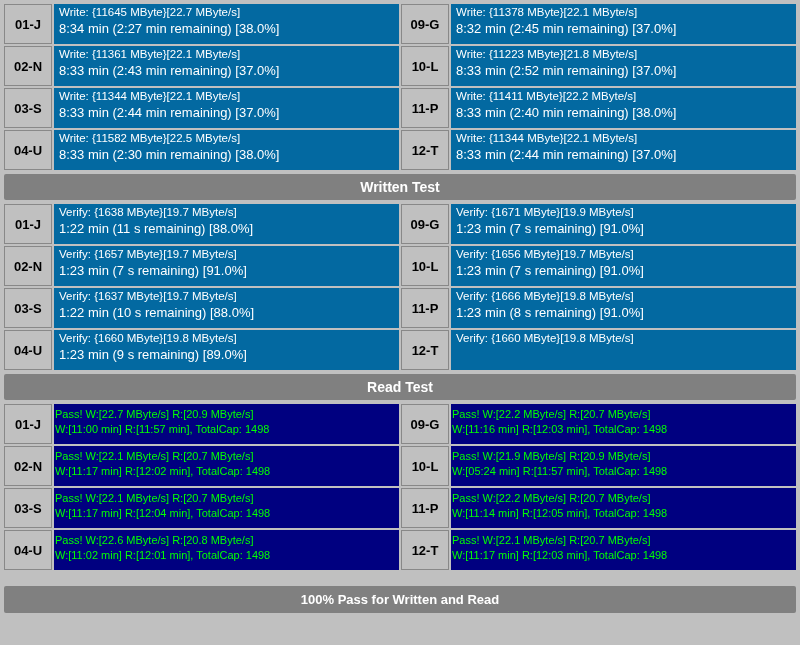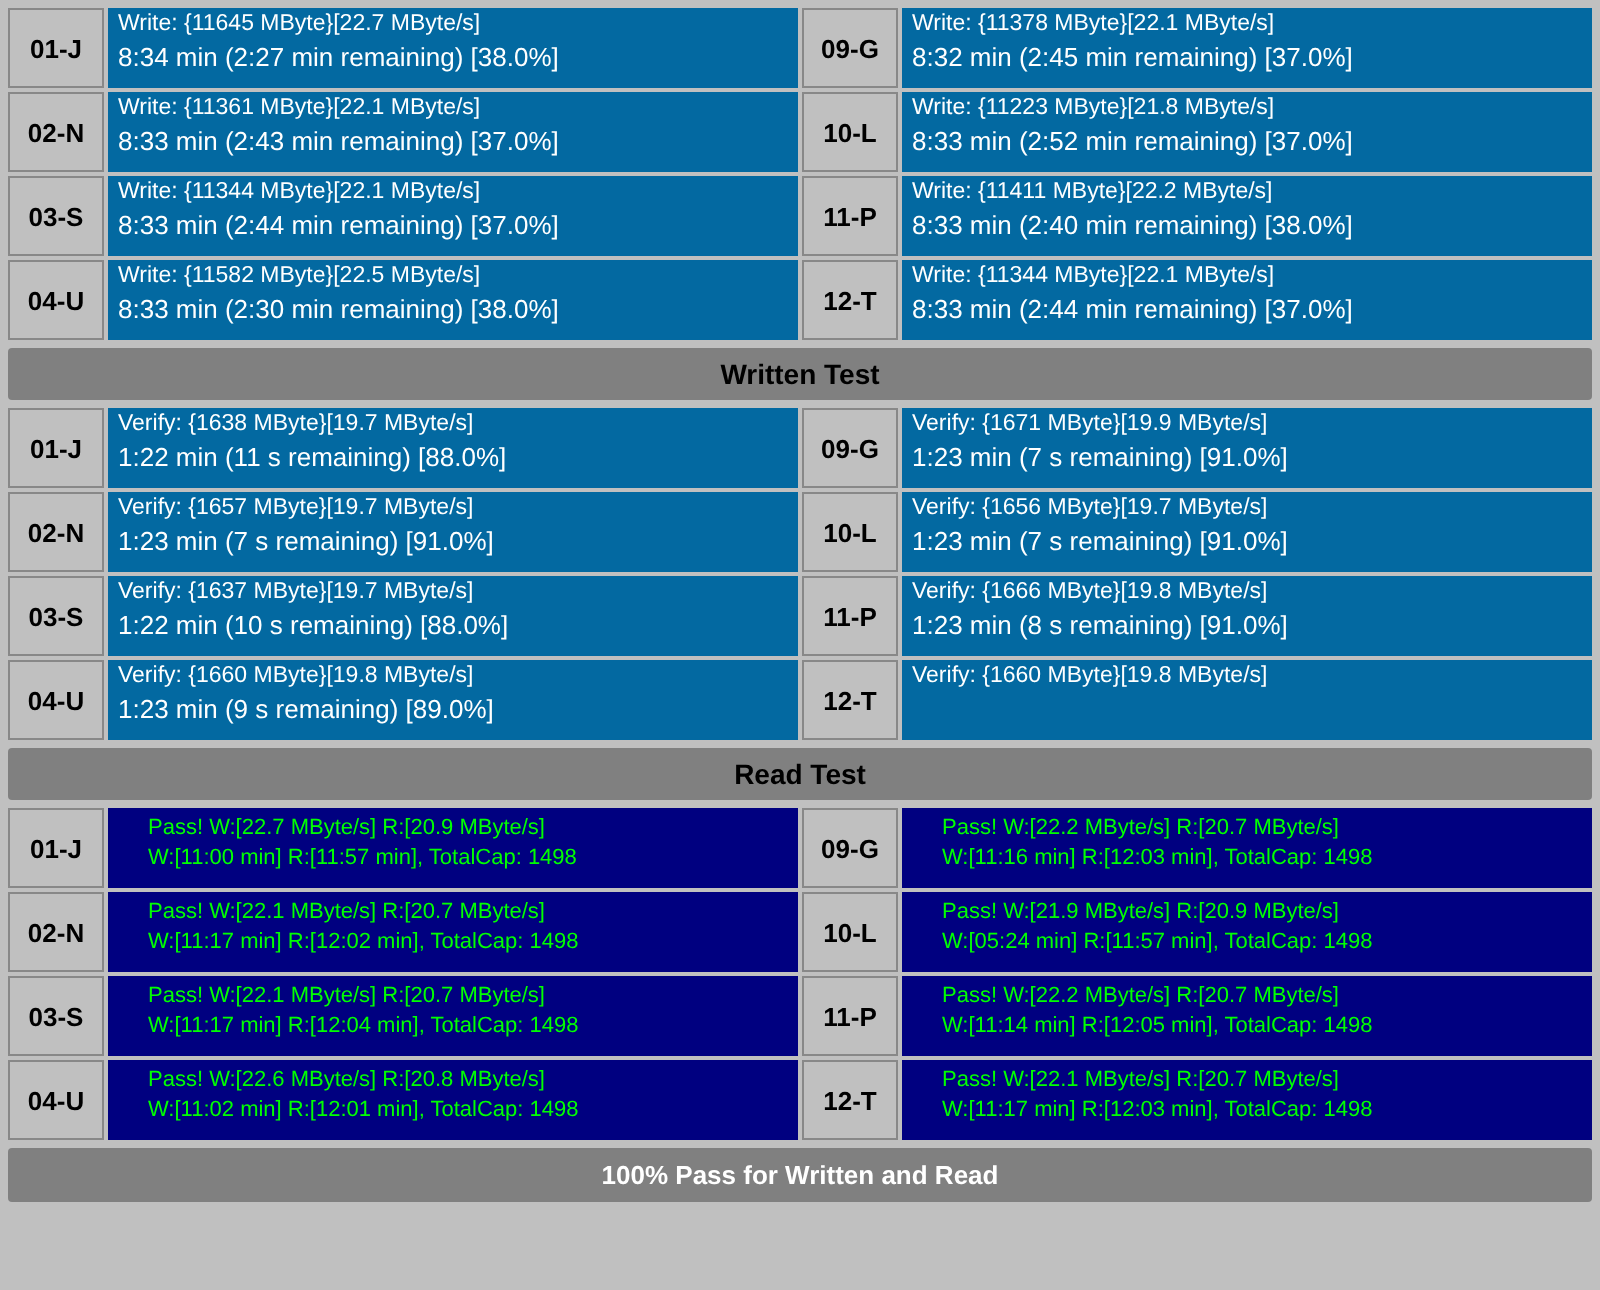--- a/index.html
+++ b/index.html
@@ -39,50 +39,50 @@
       color: #000000;
       display: flex;
       align-items: center;
       justify-content: center;
       font-weight: bold;
       font-size: 13px;
       border: 1px solid #888;
     }
     .section-header {
       background: #808080;
-      color: #000000;
+      color: #ffffff;
       text-align: center;
       font-weight: bold;
       font-size: 14px;
       padding: 5px 13px;
       margin: 4px 0;
       border-radius: 2px;
     }
     .pass-cell {
       background: #000080;
       color: #00ff00;
-      padding: 3px 20px;
+      padding: 3px 1px;
       font-size: 11px;
       line-height: 1.4;
       min-height: 40px;
     }
     .pass-cell .line1 {
       color: #00ff00;
     }
     .pass-cell .line2 {
       color: #00ff00;
     }
     .footer-bar {
       background: #808080;
       color: #ffffff;
       text-align: center;
       font-size: 13px;
       font-weight: bold;
       padding: 6px 0;
-      margin-top: 4px;
+      margin-top: 16px;
       border-radius: 2px;
     }
     .full-row {
       display: grid;
       grid-template-columns: 48px 1fr 48px 1fr;
       gap: 2px;
       margin-bottom: 2px;
     }
   </style>
 </head>

